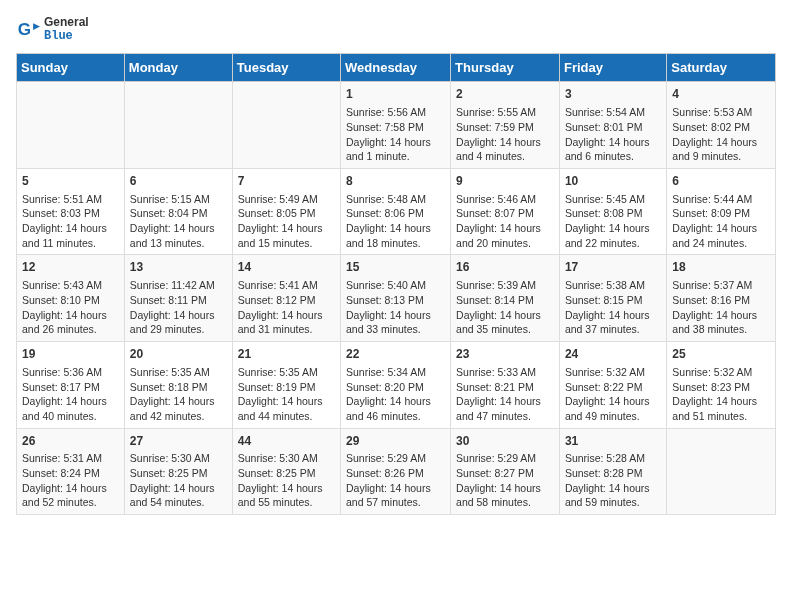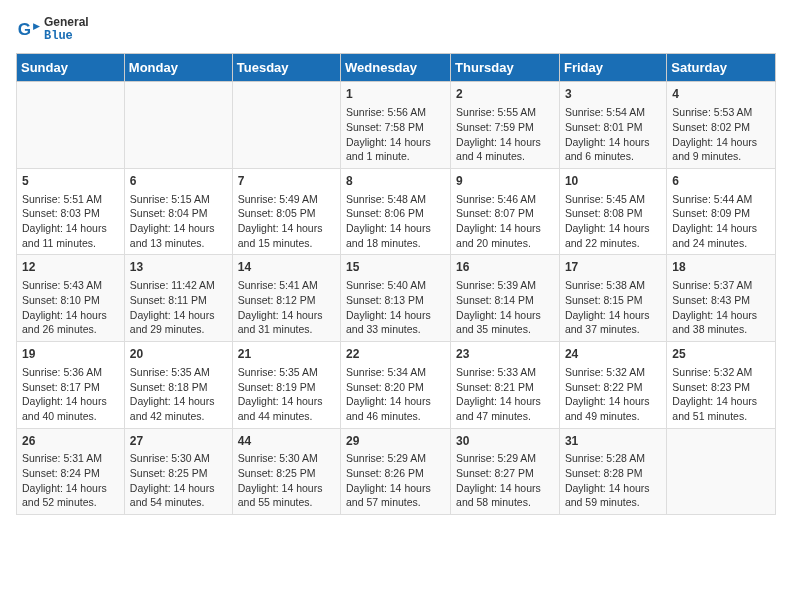--- a/index.html
+++ b/index.html
@@ -241,21 +241,21 @@
         <td>
           <span class="day-num">17</span>
           <div class="day-info">Sunrise: 5:38 AM</div>
           <div class="day-info">Sunset: 8:15 PM</div>
           <div class="day-info">Daylight: 14 hours</div>
           <div class="day-info">and 37 minutes.</div>
         </td>
         <td>
           <span class="day-num">18</span>
           <div class="day-info">Sunrise: 5:37 AM</div>
-          <div class="day-info">Sunset: 8:43 PM</div>
+          <div class="day-info">Sunset: 8:16 PM</div>
           <div class="day-info">Daylight: 14 hours</div>
           <div class="day-info">and 38 minutes.</div>
         </td>
       </tr>
       <tr>
         <td>
           <span class="day-num">19</span>
           <div class="day-info">Sunrise: 5:36 AM</div>
           <div class="day-info">Sunset: 8:17 PM</div>
           <div class="day-info">Daylight: 14 hours</div>

